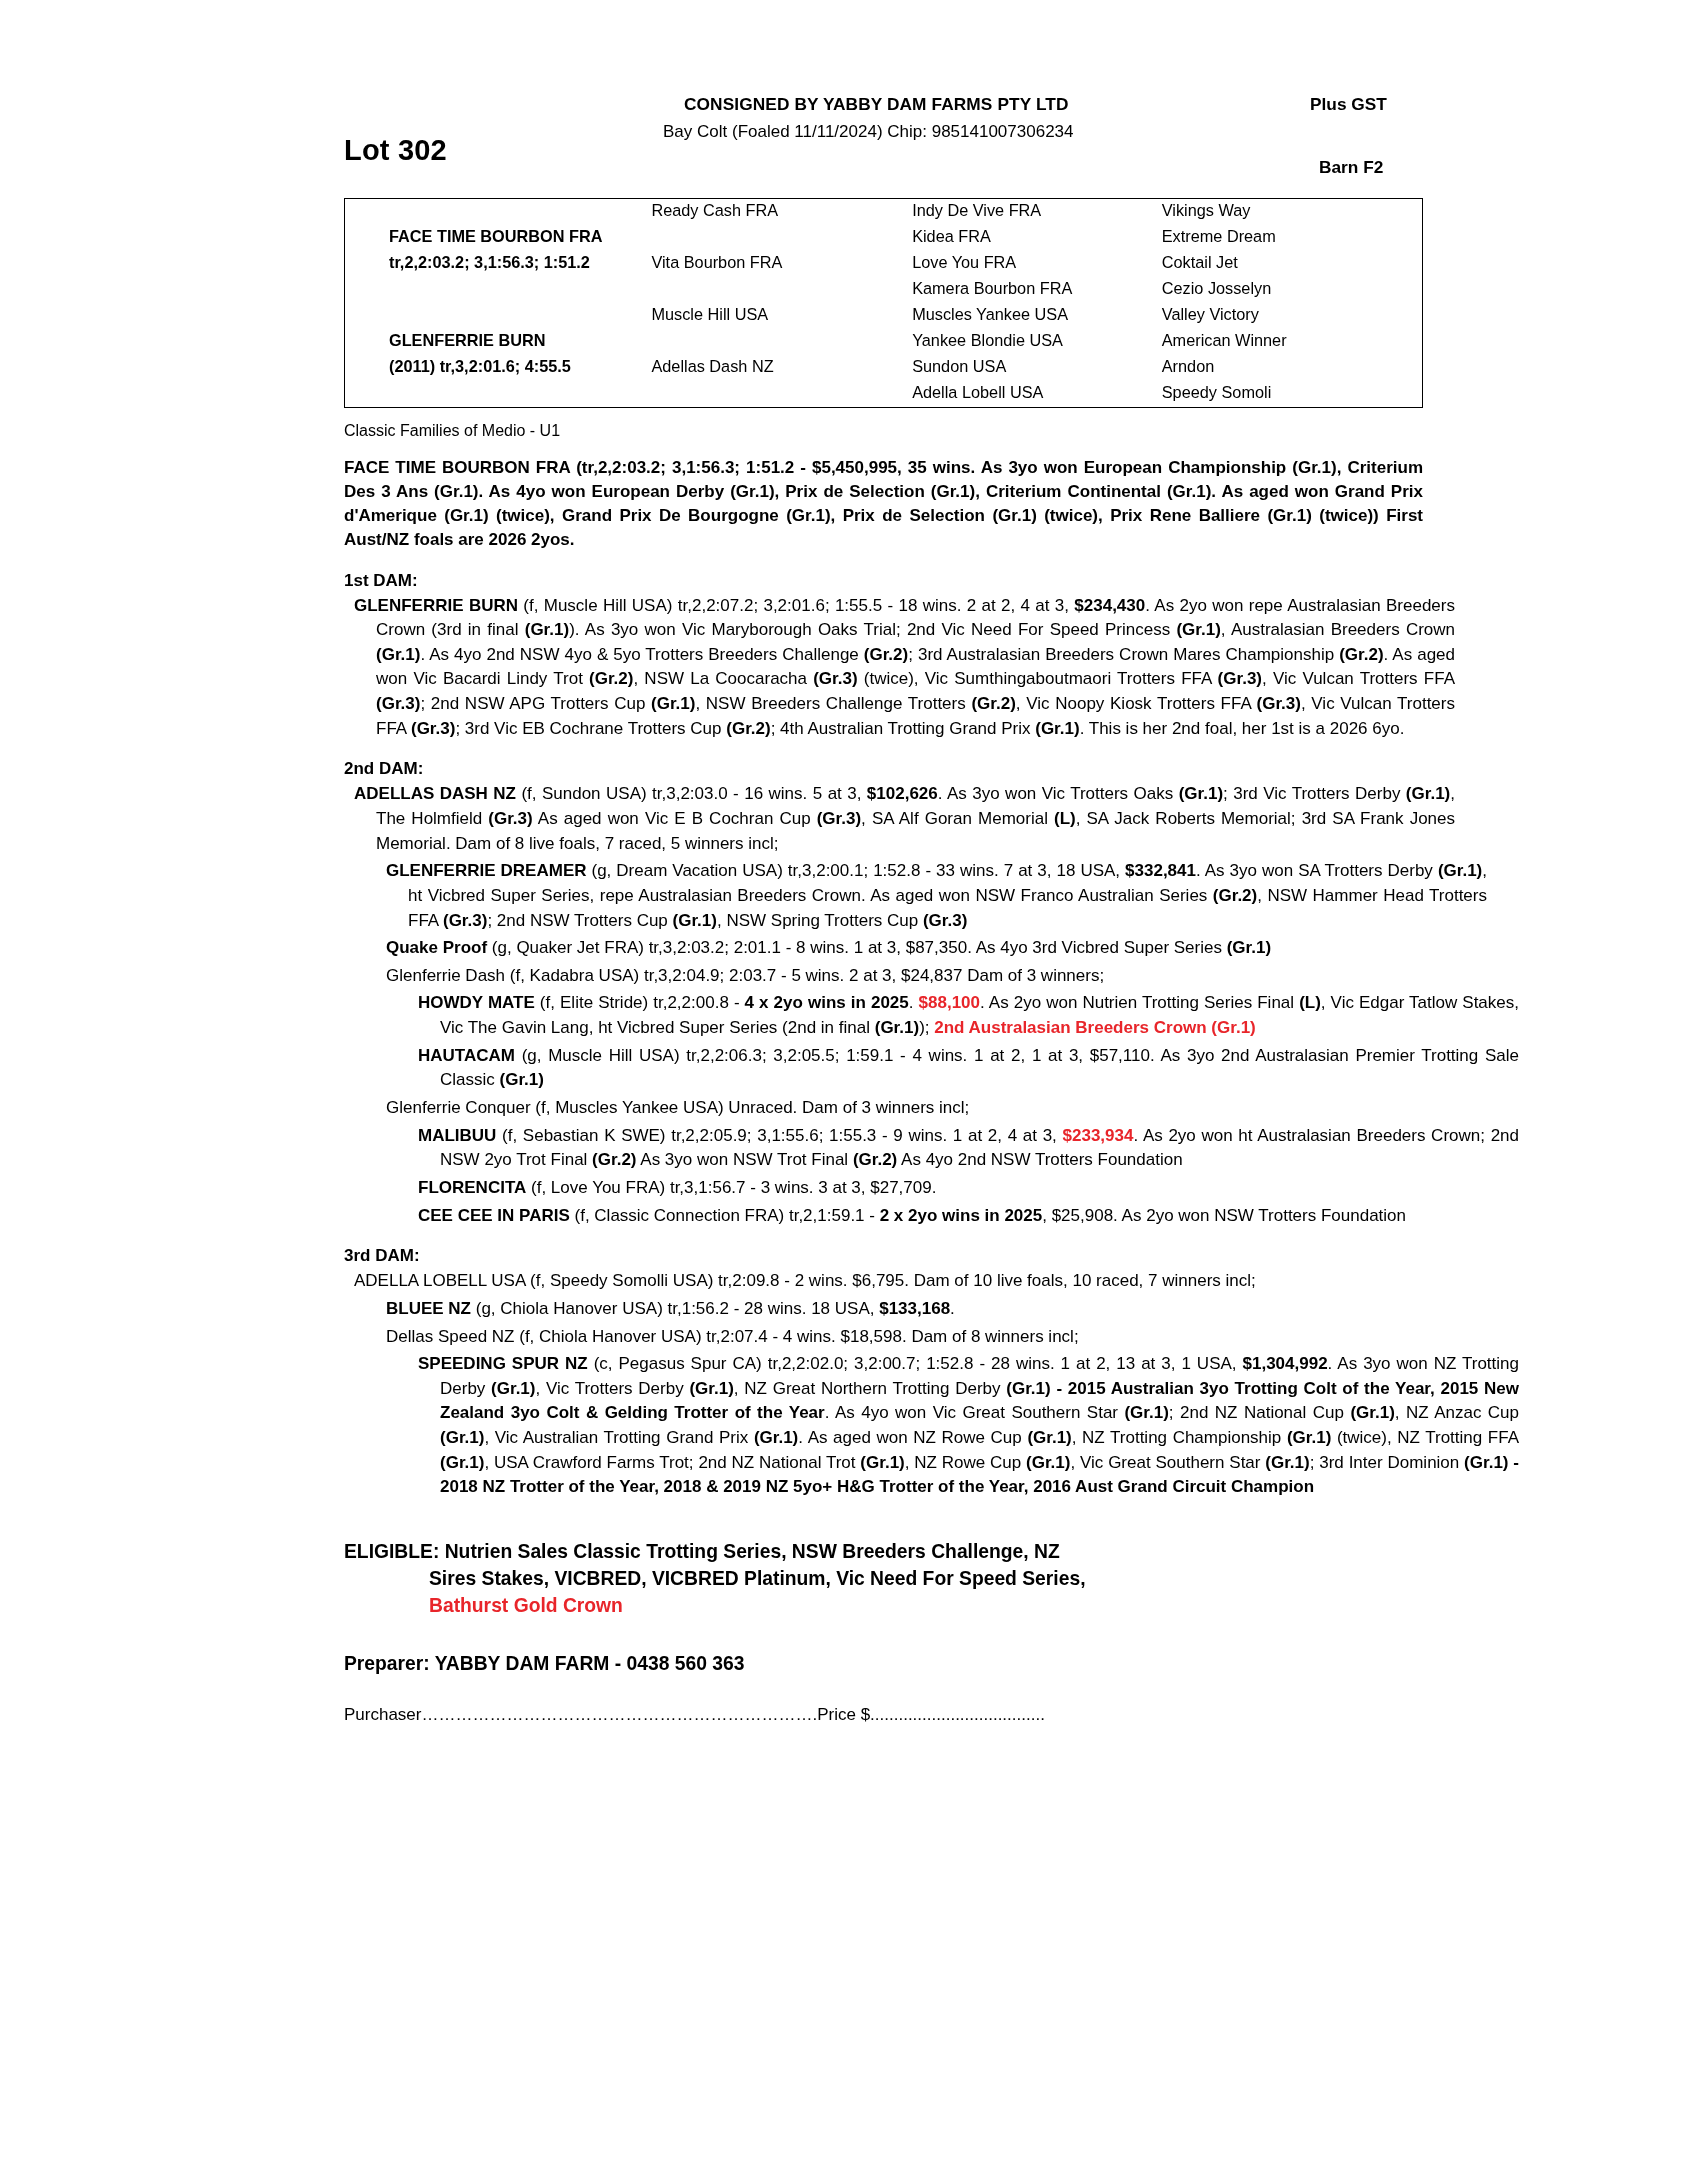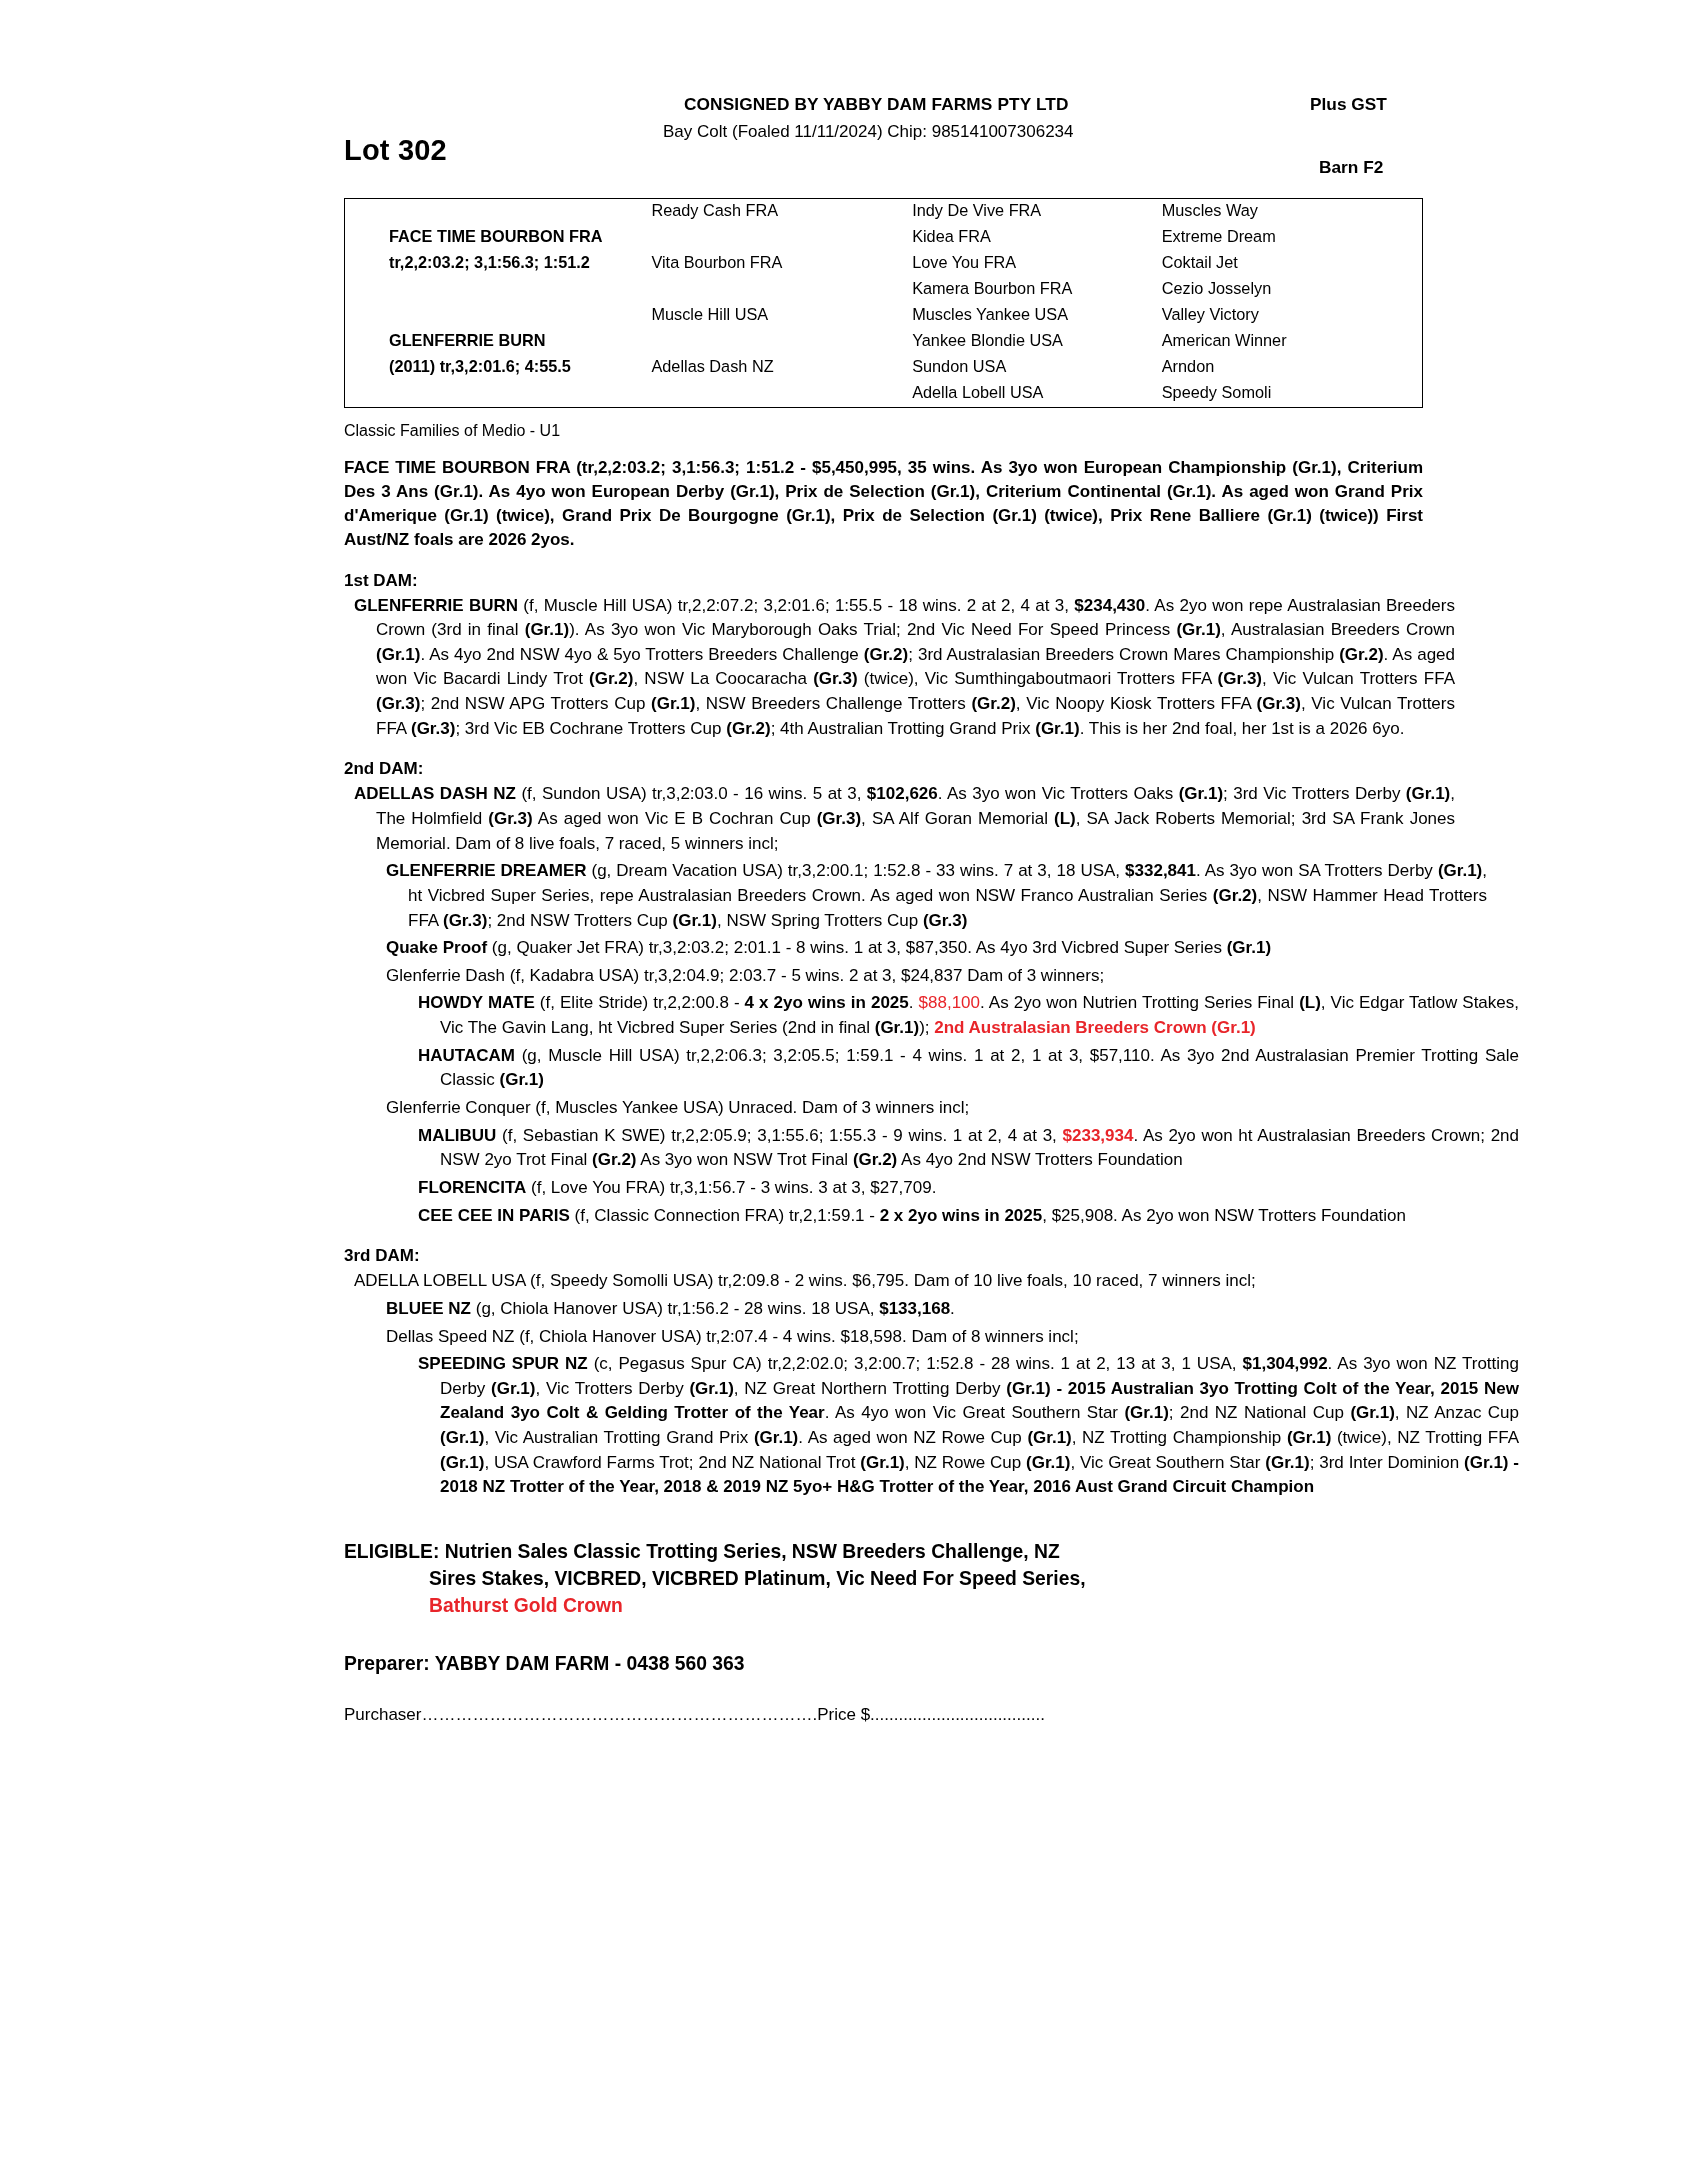--- a/index.html
+++ b/index.html
@@ -110,21 +110,21 @@
     font-size: 17px;
     line-height: 1.45;
     text-align: justify;
     margin-top: 3px;
   }
   .ind0 { margin-left: 250px; text-indent: 0; padding-left: 32px; text-indent: -22px; }
   .ind1 { margin-left: 282px; padding-left: 32px; text-indent: -22px; }
   .ind2 { margin-left: 314px; padding-left: 32px; text-indent: -22px; }
   b { font-weight: bold; }
   .red { color: #e8252a; font-weight: bold; }
-  .redplain { color: #e8252a; }
+  .redplain { color: #e8252a; font-weight: bold; }
   
   .eligible {
     margin: 38px 0 0 250px;
     width: 1010px;
     font-size: 19.3px;
     font-weight: bold;
     line-height: 1.4;
   }
   .eligible .l2 { margin-left: 85px; display: block; }
   .eligible .l3 { margin-left: 85px; display: block; color: #e8252a; }
@@ -160,21 +160,21 @@
         <col class="col1">
           <col class="col2">
           <col class="col3">
           <col class="col4">
       </colgroup>
       <tbody>
         <tr>
           <td></td>
           <td>Ready Cash FRA</td>
           <td>Indy De Vive FRA</td>
-          <td>Muscles Way</td>
+          <td>Vikings Way</td>
         </tr>
         <tr>
           <td class="b">FACE TIME BOURBON FRA</td>
           <td></td>
           <td>Kidea FRA</td>
           <td>Extreme Dream</td>
         </tr>
         <tr>
           <td class="b">tr,2,2:03.2; 3,1:56.3; 1:51.2</td>
           <td>Vita Bourbon FRA</td>

